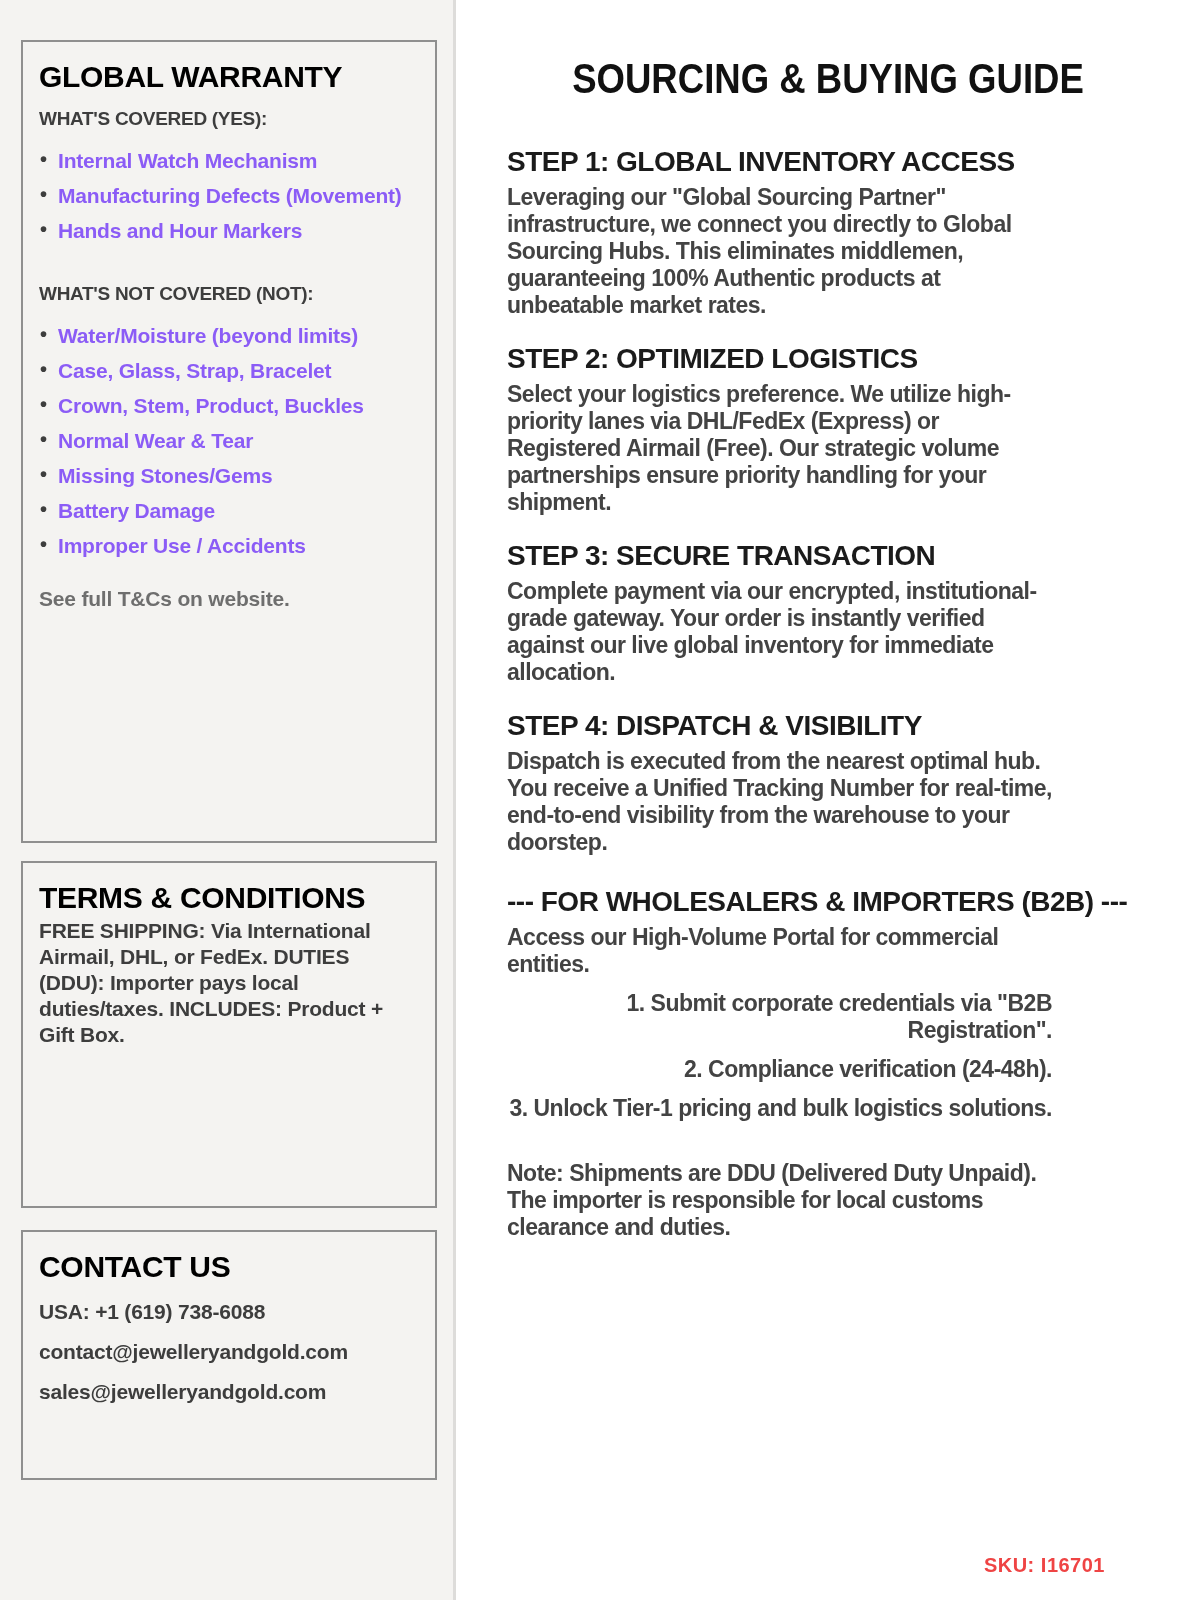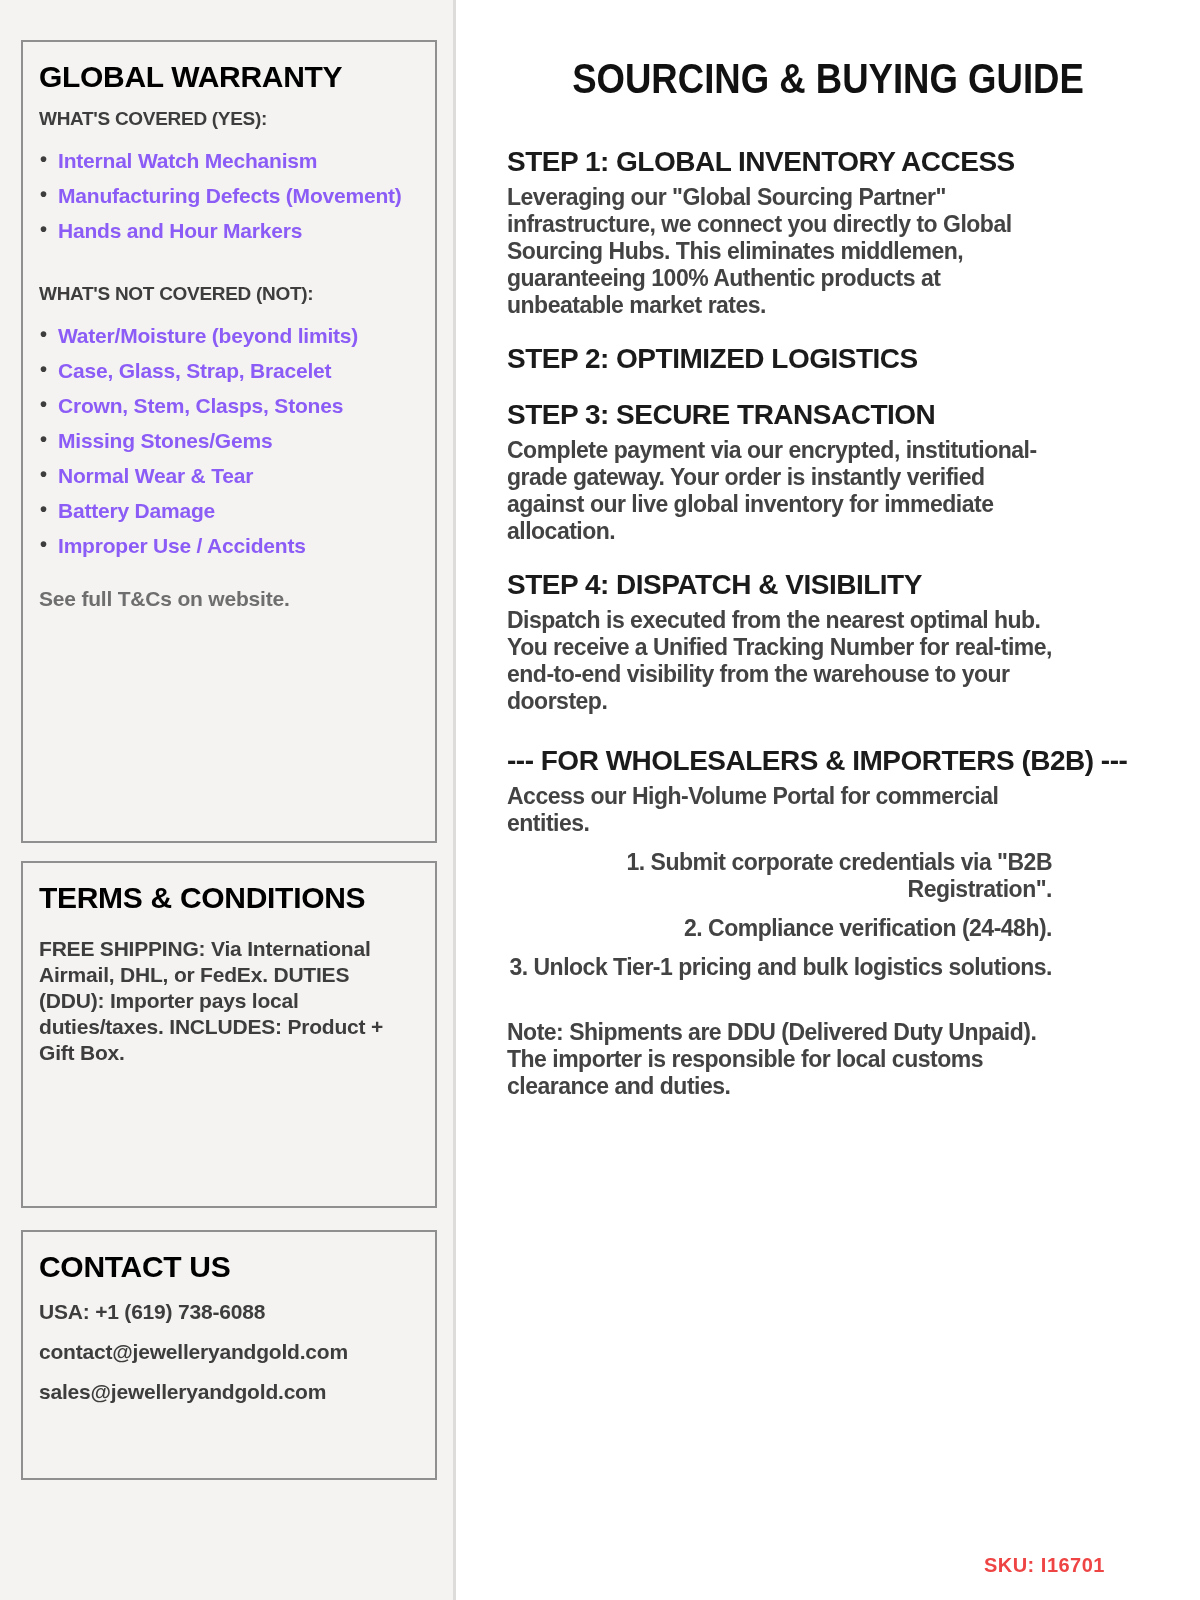--- a/index.html
+++ b/index.html
@@ -33,21 +33,21 @@
     position:relative;padding-left:19px;margin-bottom:12px;
     font-size:21px;font-weight:bold;color:#8b5cf6;line-height:23px;letter-spacing:-0.2px;
   }
   .bullet-list li::before{
     content:"\2022";position:absolute;left:1px;top:-1px;font-size:20px;color:#3d3d3d;
   }
   .footnote{
     margin:30px 0 0 0;font-size:21px;font-weight:bold;color:#6e6e6e;letter-spacing:-0.2px;
   }
   .panel-body{
-    margin:20px 0 0 0;font-size:21px;font-weight:bold;color:#3d3d3d;
+    margin:2px 0 0 0;font-size:21px;font-weight:bold;color:#3d3d3d;
     line-height:26px;letter-spacing:-0.2px;max-width:381px;
   }
   .contact-line{
     margin:14px 0 0 0;font-size:21px;font-weight:bold;color:#3d3d3d;
     line-height:26px;letter-spacing:-0.2px;
   }
   .contact-line + .contact-line{margin-top:14px;}
   .panel-contact .contact-line{margin-bottom:14px;}
   
   .main{position:absolute;left:456px;top:0;width:744px;height:1600px;background:#ffffff;}
@@ -84,23 +84,23 @@
       <p class="sub-heading">WHAT'S COVERED (YES):</p>
       <ul class="bullet-list">
         <li>Internal Watch Mechanism</li>
         <li>Manufacturing Defects (Movement)</li>
         <li>Hands and Hour Markers</li>
       </ul>
       <p class="sub-heading second">WHAT'S NOT COVERED (NOT):</p>
       <ul class="bullet-list">
         <li>Water/Moisture (beyond limits)</li>
         <li>Case, Glass, Strap, Bracelet</li>
-        <li>Crown, Stem, Clasps, Stones</li>
+        <li>Crown, Stem, Product, Buckles</li>
+        <li>Normal Wear &amp; Tear</li>
         <li>Missing Stones/Gems</li>
-        <li>Normal Wear &amp; Tear</li>
         <li>Battery Damage</li>
         <li>Improper Use / Accidents</li>
       </ul>
       <p class="footnote">See full T&amp;Cs on website.</p>
     </section>
 
     <section class="panel panel-terms">
       <h2>TERMS &amp; CONDITIONS</h2>
       <p class="panel-body">FREE SHIPPING: Via International Airmail, DHL, or FedEx.  DUTIES (DDU): Importer pays local duties/taxes.  INCLUDES: Product + Gift Box.</p>
     </section>
@@ -116,20 +116,21 @@
 
   <main class="main">
     <h1 class="main-title">SOURCING &amp; BUYING GUIDE</h1>
 
     <div class="content">
 
       <h2 class="step-heading">STEP 1: GLOBAL INVENTORY ACCESS</h2>
       <p class="body-text">Leveraging our "Global Sourcing Partner" infrastructure, we connect you directly to Global Sourcing Hubs. This eliminates middlemen, guaranteeing 100% Authentic products at unbeatable market rates.</p>
 
       <h2 class="step-heading">STEP 2: OPTIMIZED LOGISTICS</h2>
+      <p class="body-text">Select your logistics preference. We utilize high-priority lanes via DHL/FedEx (Express) or Registered Airmail (Free). Our strategic volume partnerships ensure priority handling for your shipment.</p>
 
       <h2 class="step-heading">STEP 3: SECURE TRANSACTION</h2>
       <p class="body-text">Complete payment via our encrypted, institutional-grade gateway. Your order is instantly verified against our live global inventory for immediate allocation.</p>
 
       <h2 class="step-heading">STEP 4: DISPATCH &amp; VISIBILITY</h2>
       <p class="body-text">Dispatch is executed from the nearest optimal hub. You receive a Unified Tracking Number for real-time, end-to-end visibility from the warehouse to your doorstep.</p>
 
       <h2 class="step-heading b2b">--- FOR WHOLESALERS &amp; IMPORTERS (B2B) ---</h2>
       <p class="body-text">Access our High-Volume Portal for commercial entities.</p>
       <p class="body-text item">1. Submit corporate credentials via "B2B Registration".</p>

